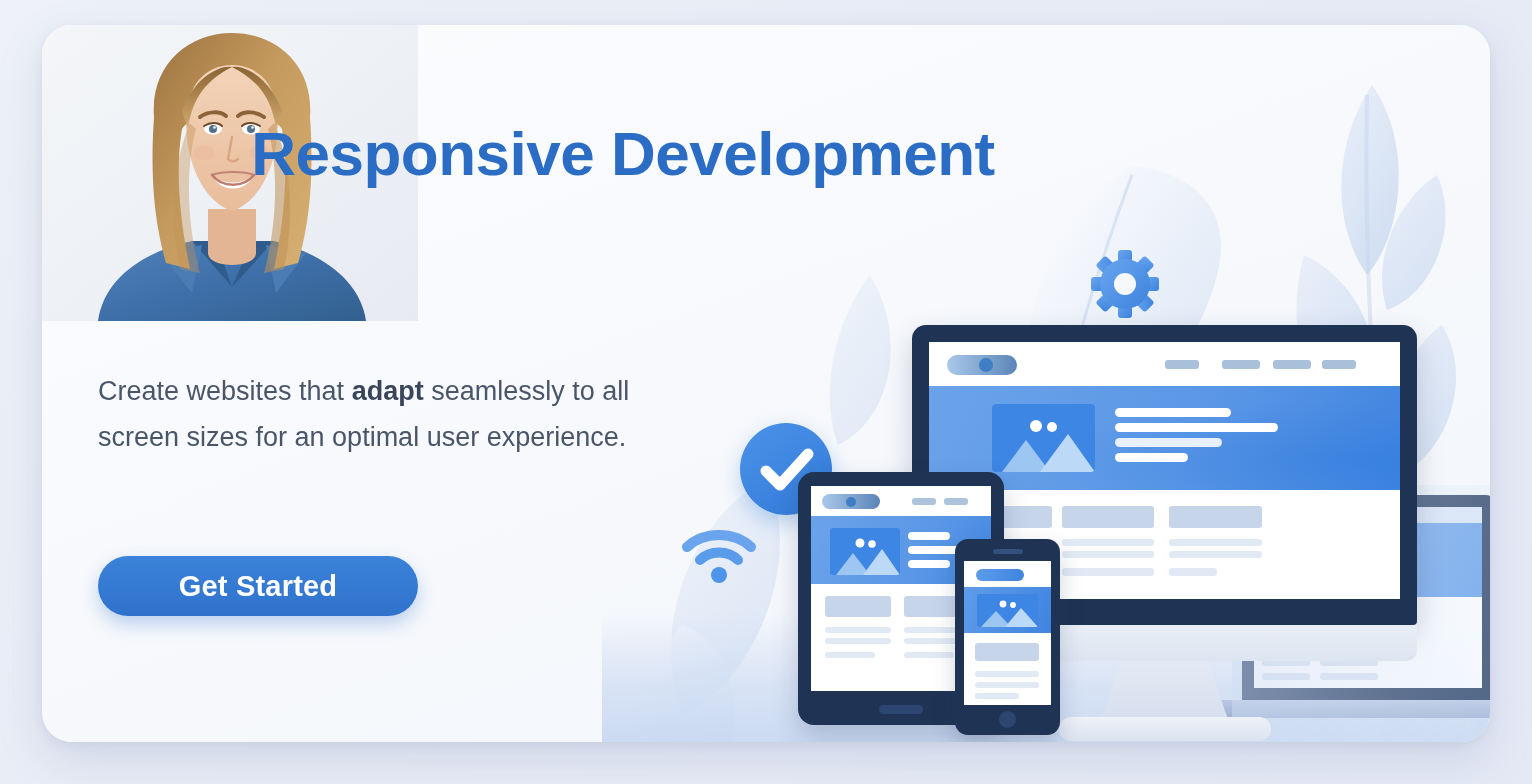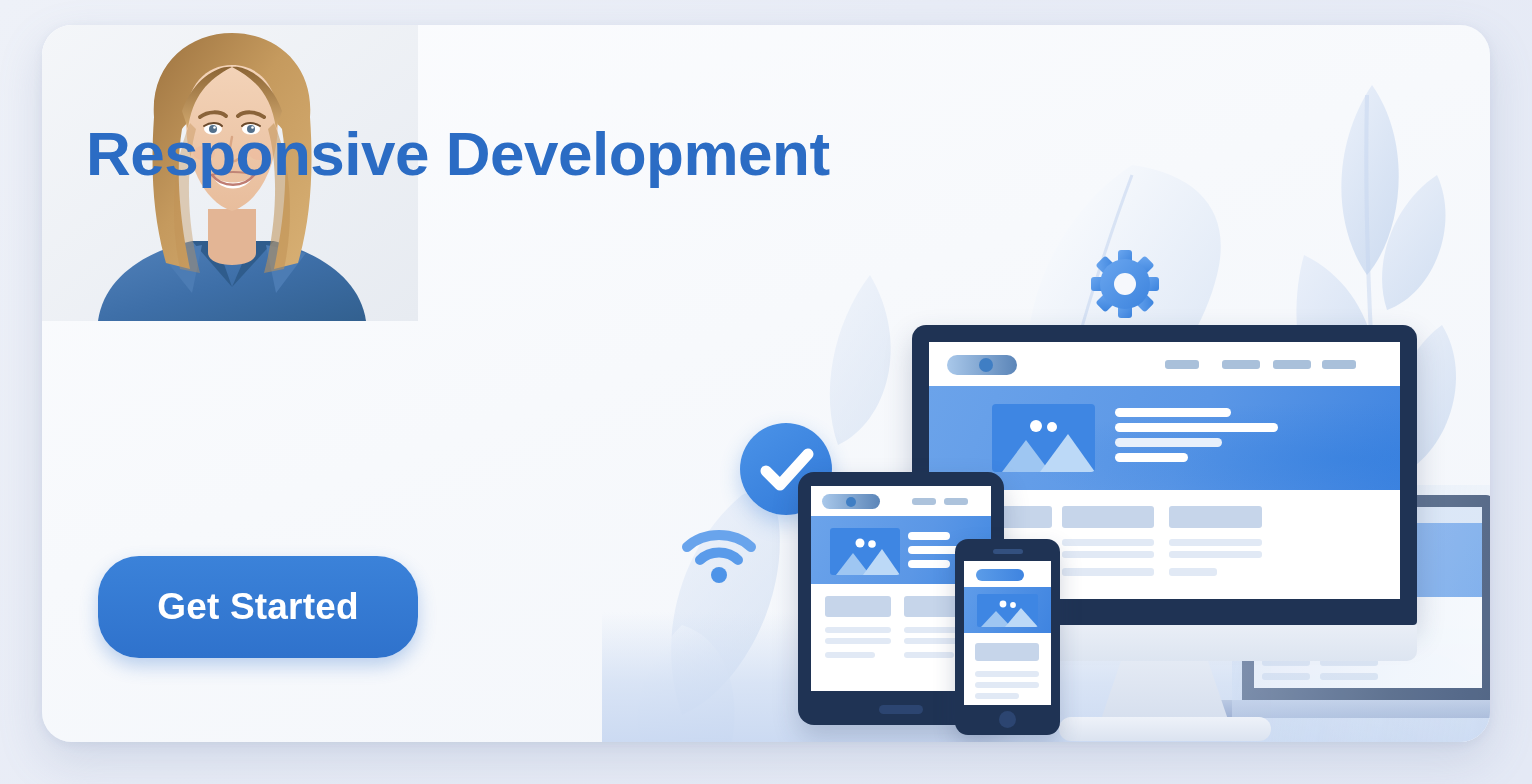--- a/index.html
+++ b/index.html
@@ -33,23 +33,23 @@
     left: 0px; top: 0px;
     width: 376px; height: 296px;
     overflow: hidden;
     border-top-left-radius: 30px;
   }
   .portrait svg { display: block; }
 
   
   .headline {
     position: absolute;
-    left: 44px; top: 85px;
+    left: 56px; top: 85px;
     width: 1050px;
-    text-align: left;
+    text-align: center;
     font-size: 62px;
     line-height: 1.42;
     font-weight: 700;
     color: #2b6cc4;
     letter-spacing: -0.5px;
   }
   .headline .l2 { display: block; }
 
   .subtext {
     position: absolute;
@@ -58,26 +58,26 @@
     font-size: 27px;
     line-height: 46px;
     color: #495669;
     font-weight: 400;
   }
   .subtext b { font-weight: 700; color: #38455a; }
 
   .cta {
     position: absolute;
     left: 56px; top: 531px;
-    width: 320px; height: 102px;
+    width: 320px; height: 60px;
     border-radius: 41px;
     background: linear-gradient(180deg, #3b82d9 0%, #2f72cc 100%);
     border: none;
     color: #ffffff;
-    font-size: 37px;
+    font-size: 29px;
     font-weight: 700;
     font-family: "Liberation Sans", sans-serif;
     letter-spacing: 0.2px;
     cursor: pointer;
     box-shadow: 0 8px 18px rgba(47,114,204,0.30);
   }
 
   
   .illu { position: absolute; left: 560px; top: 0; width: 888px; height: 717px; }
 
@@ -292,20 +292,21 @@
       <path d="M240 86 C228 52 202 40 190 42 C214 54 230 72 234 104 Z" fill="url(#hairg2)"></path>
       <path d="M232 98 C250 140 252 196 242 244 L222 248 C236 196 236 140 226 104 Z" fill="#c09256" opacity="0.55"></path>
       <path d="M148 98 C130 140 128 196 138 244 L158 248 C144 196 144 140 154 104 Z" fill="#c09256" opacity="0.4"></path>
     </svg>
   </div>
 
   <div class="headline">
     <span>Responsive Development</span>
   </div>
 
+  <p class="subtext"><span>Create websites that </span><b>adapt</b><span> seamlessly to all screen sizes for an optimal user experience.</span></p>
 
   <button class="cta">Get Started</button>
 
   <div class="illu">
     <div class="floor"></div>
 
     <div class="gear-icon">
       <svg width="72" height="72" viewBox="0 0 72 72">
         <defs>
           <linearGradient id="gg" x1="0" y1="0" x2="1" y2="1">

